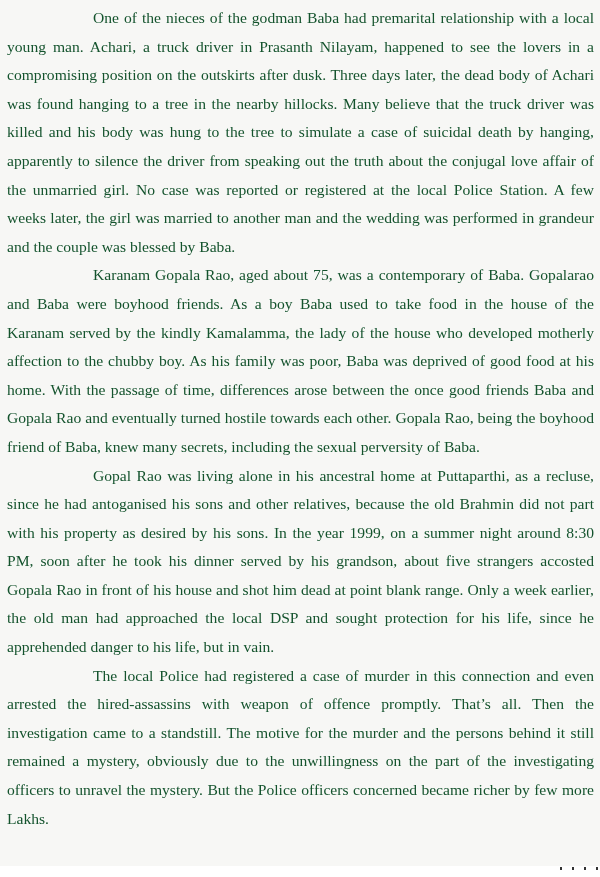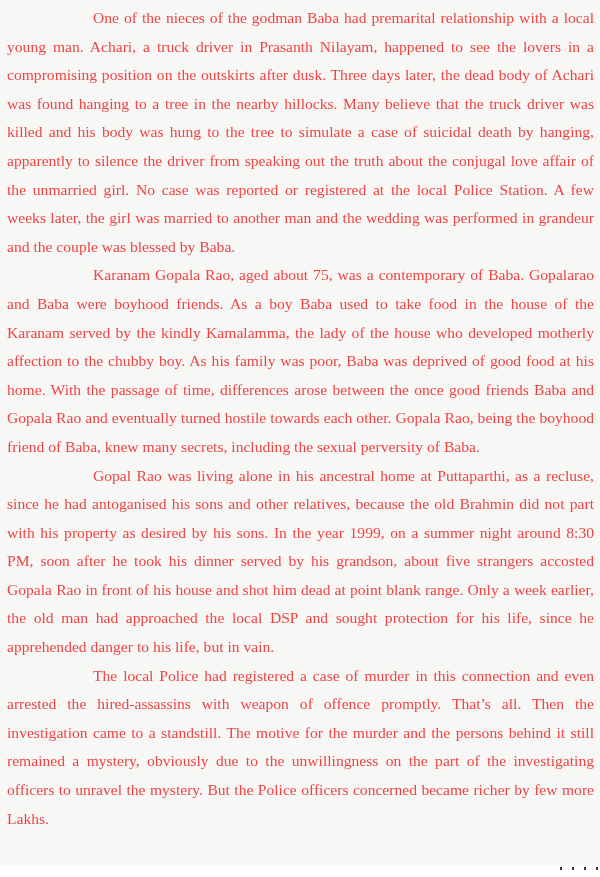--- a/index.html
+++ b/index.html
@@ -23,21 +23,21 @@
       overflow: hidden;
     }
     .text {
       position: absolute;
       left: 7px;
       top: 4px;
       width: 587px;
       font-family: "Liberation Serif", serif;
       font-size: 15.6px;
       line-height: 28.6px;
-      color: #ef4444;
+      color: #14532d;
       text-align: justify;
     }
     .para {
       margin: 0;
       text-indent: 86px;
     }
     .bottom-strip {
       position: absolute;
       left: 0;
       top: 866px;

